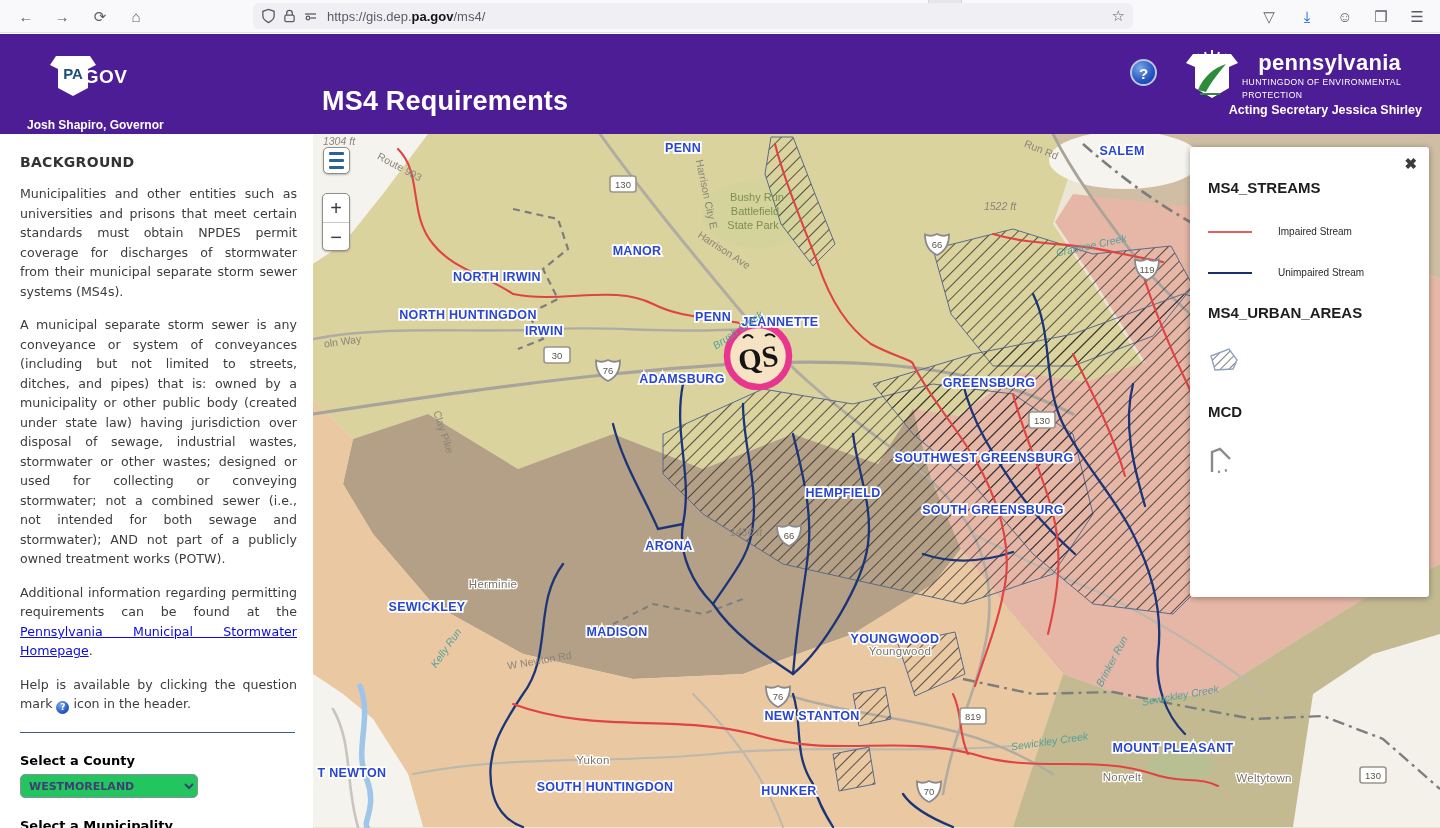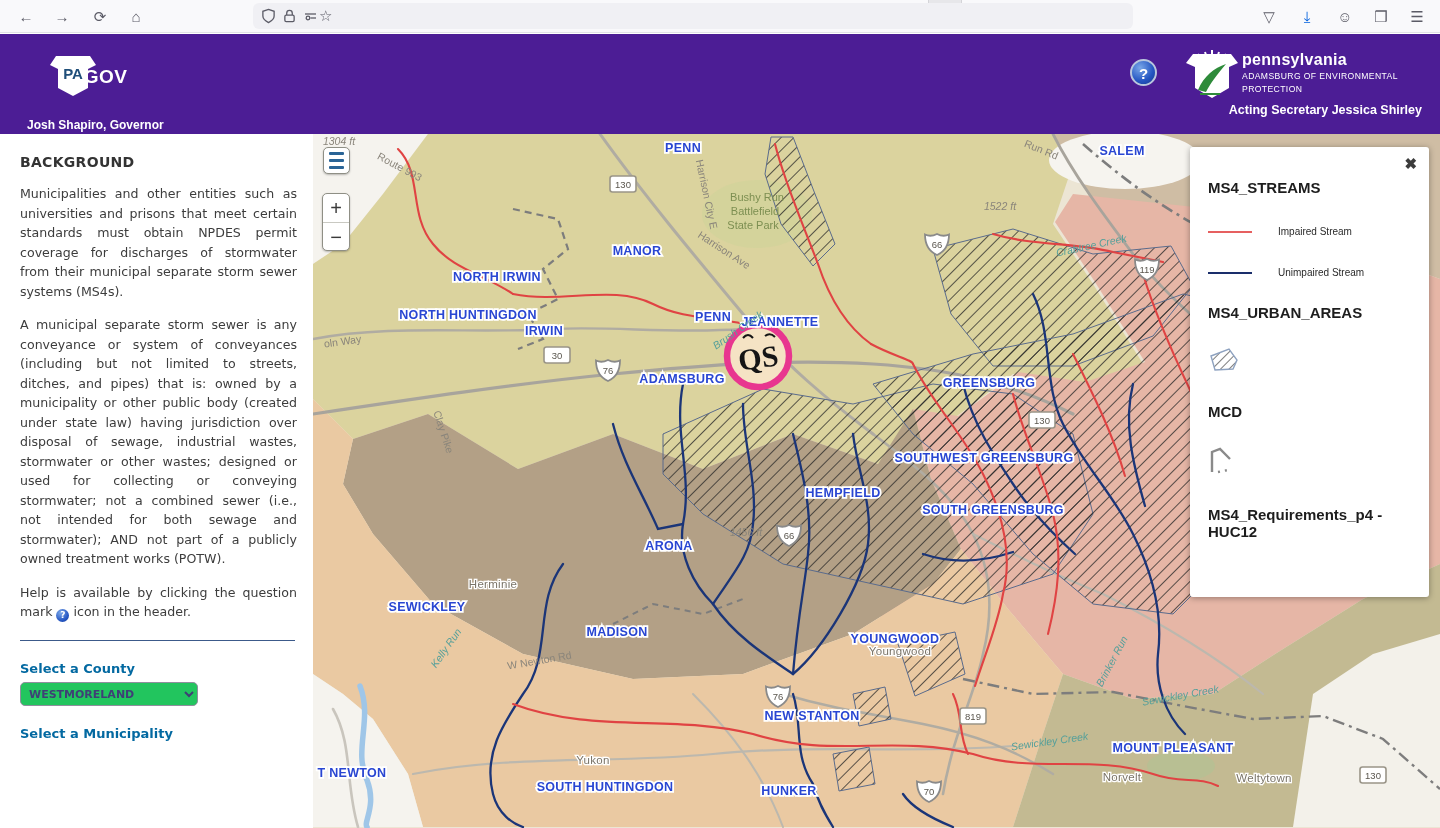--- a/index.html
+++ b/index.html
@@ -33,38 +33,38 @@
                 letter-spacing:.5px; }
   .governor { position:absolute; left:27px; top:84px; font-size:12px; font-weight:bold; }
   .apptitle { position:absolute; left:322px; top:52px; font-size:27px; font-weight:bold;
               letter-spacing:.2px; }
   .helpbtn { position:absolute; left:1130px; top:25px; width:27px; height:27px;
              border-radius:50%; background:radial-gradient(circle at 35% 30%, #7aa7e8, #2455c2 60%, #163a8c);
              border:2px solid #b9c6dd; color:#fff; font-weight:bold; font-size:15px;
              text-align:center; line-height:25px; cursor:pointer; }
   .deplogo { position:absolute; left:1186px; top:14px; width:52px; height:50px; }
   .brand { position:absolute; left:1242px; top:18px; line-height:1; }
-  .brand .b1 { font-size:16px; font-weight:bold; letter-spacing:.3px; }
+  .brand .b1 { font-size:22px; font-weight:bold; letter-spacing:.3px;text-align:right; }
   .brand .b2 { font-size:8.6px; margin-top:4px; letter-spacing:.4px; }
   .secretary { position:absolute; right:18px; bottom:17px; font-size:12.5px; font-weight:bold; }
 
   
   .sidebar { position:absolute; left:0; top:134px; width:313px; height:810px;
              background:#fff; z-index:30; padding:20px 16px 0 20px; overflow:hidden;
              font-family:"DejaVu Sans", sans-serif; }
   .sb-h { font-size:14px; font-weight:bold; color:#333; letter-spacing:.3px; }
   .sb-p { font-size:12.6px; color:#3d3d3d; text-align:justify; line-height:1.55;
           margin-top:14px; }
   .sb-p a { color:#0b0bdd; }
   .inline-help { display:inline-block; width:13px; height:13px; border-radius:50%;
                  background:radial-gradient(circle at 35% 30%, #7aa7e8, #2455c2 65%, #163a8c);
                  color:#fff; font-size:9px; font-weight:bold; text-align:center;
                  line-height:13px; vertical-align:-2px; }
   .sb-hr { border:none; border-top:1px solid #3c5a8a; margin:18px 2px 0 0; }
-  .sel-label { font-size:13px; font-weight:bold; color:#0369a1; margin-top:20px; }
+  .sel-label { font-size:13px; font-weight:bold; color:#000000; margin-top:20px; }
   .sb-select { margin-top:6px; height:24px; background:#22c55e; border:1px solid #8f8f9d;
                border-radius:5px; color:#3f3f76; font-size:11px; font-weight:bold;
                padding:0 4px; font-family:"DejaVu Sans", sans-serif; }
   .sel-county { width:178px; }
 
   
   .maparea { position:absolute; left:313px; top:134px; width:1127px; height:694px;
              background:#ece5d4; overflow:hidden; }
   .mapctl { position:absolute; background:#fff; border:1px solid #8f8f85; border-radius:5px;
             box-shadow:0 1px 2px rgba(0,0,0,.25); z-index:20; }
@@ -108,55 +108,58 @@
       </svg>
       <svg width="13" height="16" viewBox="0 0 14 16" style="margin-left:7px">
         <rect x="2" y="7" width="10" height="7" rx="1.5" fill="none" stroke="#5b5b66" stroke-width="1.4"></rect>
         <path d="M4 7 V5 a3 3 0 0 1 6 0 V7" fill="none" stroke="#5b5b66" stroke-width="1.4"></path>
       </svg>
       <svg width="16" height="16" viewBox="0 0 16 16" style="margin-left:7px">
         <line x1="2" y1="6" x2="13" y2="6" stroke="#5b5b66" stroke-width="1.3"></line>
         <circle cx="5" cy="10" r="1.8" fill="none" stroke="#5b5b66" stroke-width="1.3"></circle>
         <line x1="7.5" y1="10" x2="13" y2="10" stroke="#5b5b66" stroke-width="1.3"></line>
       </svg>
+      <div class="urltext"><span>https://gis.dep.</span><b>pa.gov</b><span>/ms4/</span></div>
       <div style="color:#5b5b66;font-size:15px">☆</div>
     </div>
     <div class="rightico" style="left:1256px">▽</div>
     <div class="rightico" style="left:1294px;color:#0060df">⤓</div>
     <div class="rightico" style="left:1332px">☺</div>
     <div class="rightico" style="left:1368px">❒</div>
     <div class="rightico" style="left:1404px">☰</div>
   </div>
 
   <div class="hdr">
     <svg class="keystone" viewBox="0 0 46 40">
       <path d="M6,0 L40,0 L46,9 L38,13 L38,32 L23,40 L8,32 L8,13 L0,9 Z" fill="#fff"></path>
       <text x="23" y="23" text-anchor="middle" font-size="15" font-weight="bold" fill="#1f4e79" font-family="Liberation Sans, sans-serif">PA</text>
     </svg>
     <div class="gov-suffix">.GOV</div>
     <div class="governor">Josh Shapiro, Governor</div>
+    <div class="apptitle">MS4 Requirements</div>
     <div class="helpbtn">?</div>
     <svg class="deplogo" viewBox="0 0 52 50">
       <path d="M7,6 L45,6 L52,15 L43,19 L43,40 L26,50 L9,40 L9,19 L0,15 Z" fill="#fff"></path>
       <path d="M12,42 C18,28 28,20 40,16 C30,28 24,36 20,44 Z" fill="#2e8b3a"></path>
       <path d="M26,14 L26,2 M18,14 L12,6 M34,14 L40,6 M22,13 L19,4 M30,13 L33,4" stroke="#fff" stroke-width="2" fill="none"></path>
       <path d="M14,46 L34,46" stroke="#2e8b3a" stroke-width="2"></path>
     </svg>
     <div class="brand">
       <div class="b1">pennsylvania</div>
-      <div class="b2">ADAMSBURG OF ENVIRONMENTAL</div>
+      <div class="b2">HUNTINGDON OF ENVIRONMENTAL</div>
       <div class="b2">PROTECTION</div>
     </div>
     <div class="secretary">Acting Secretary Jessica Shirley</div>
   </div>
 
   <div class="sidebar">
     <div class="sb-h">BACKGROUND</div>
     <p class="sb-p">Municipalities and other entities such as universities and prisons that meet certain standards must obtain NPDES permit coverage for discharges of stormwater from their municipal separate storm sewer systems (MS4s).</p>
     <p class="sb-p">A municipal separate storm sewer is any conveyance or system of conveyances (including but not limited to streets, ditches, and pipes) that is: owned by a municipality or other public body (created under state law) having jurisdiction over disposal of sewage, industrial wastes, stormwater or other wastes; designed or used for collecting or conveying stormwater; not a combined sewer (i.e., not intended for both sewage and stormwater); AND not part of a publicly owned treatment works (POTW).</p>
+    <p class="sb-p"><span>Additional information regarding permitting requirements can be found at the </span><a href="#">Pennsylvania Municipal Stormwater Homepage</a><span>.</span></p>
     <p class="sb-p"><span>Help is available by clicking the question mark </span><span class="inline-help">?</span><span> icon in the header.</span></p>
     <hr class="sb-hr">
     <div class="sel-label">Select a County</div>
     <select class="sb-select sel-county">
       <option>WESTMORELAND</option>
     </select>
     <div class="sel-label">Select a Municipality</div>
     
     
   </div>
@@ -384,17 +387,16 @@
           <path d="M3,9 L21,2 L29,13 L25,22 L7,23 Z" fill="url(#lh)" stroke="#8ea2c0" stroke-width="1.4"></path>
         </svg>
       </div>
       <div class="lg-title">MCD</div>
       <div class="lg-swatch">
         <svg width="34" height="30" viewBox="0 0 34 30">
           <path d="M4,26 L4,6 L12,3 L22,13" fill="none" stroke="#8a8a8a" stroke-width="2.4"></path>
           <path d="M10,26 L20,24" fill="none" stroke="#8a8a8a" stroke-width="2.4" stroke-dasharray="2 5"></path>
         </svg>
       </div>
-      <div class="lg-title">MS4_Requirements_p4 - HUC12</div>
     </div>
   </div>
 
 </div>
 
 </body></html>

